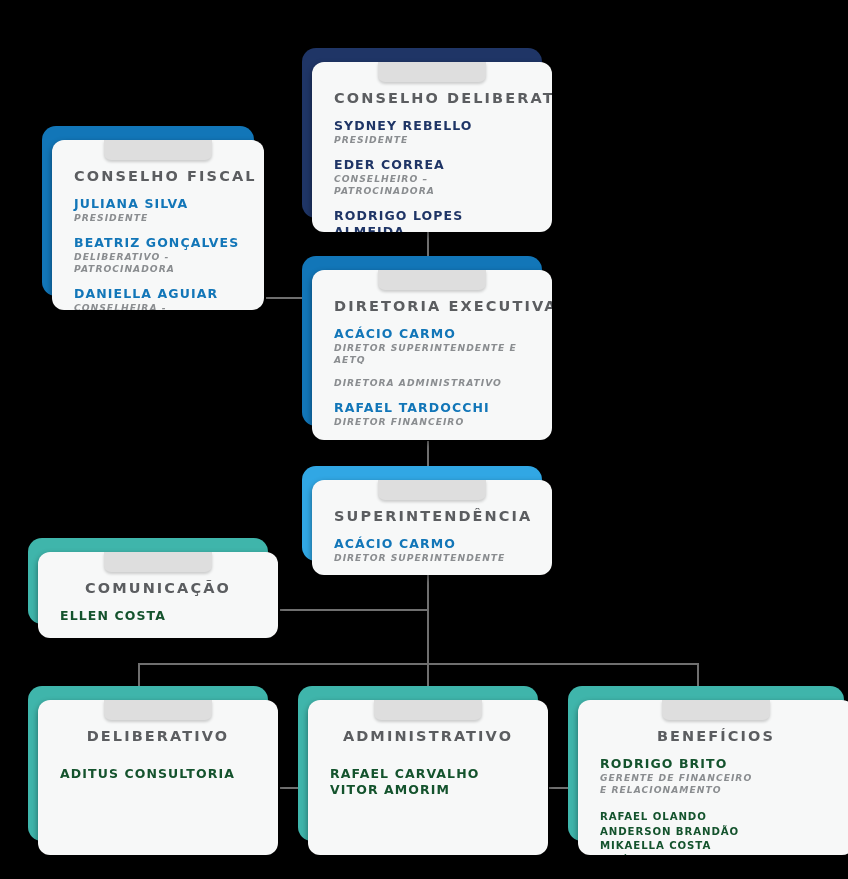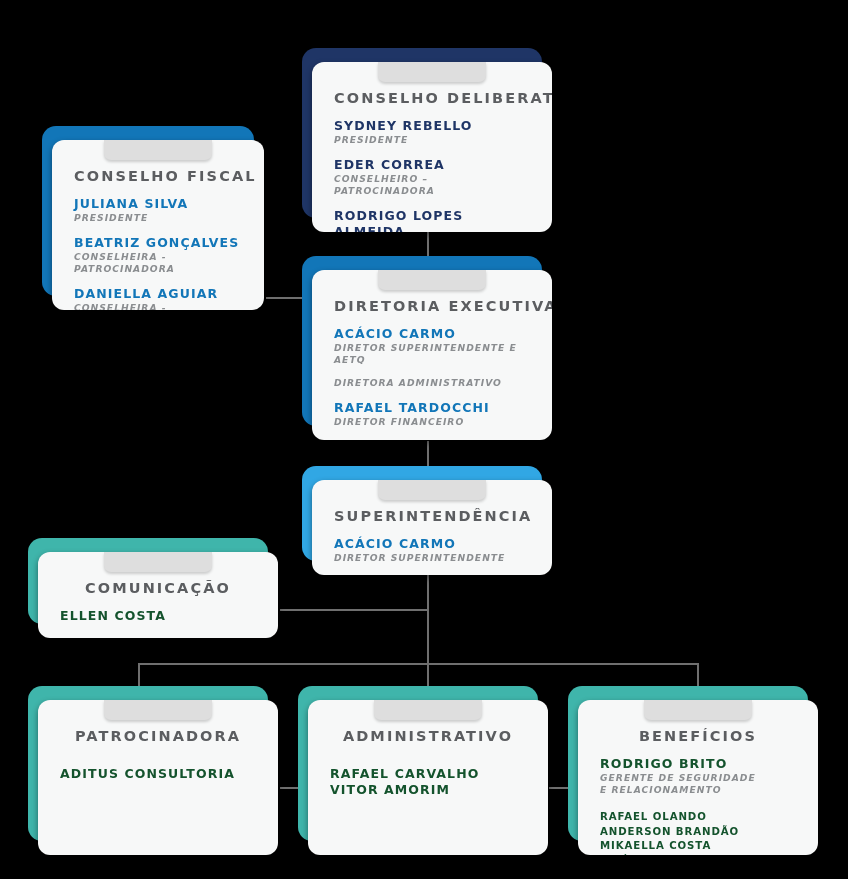--- a/index.html
+++ b/index.html
@@ -126,21 +126,21 @@
     <div class="paper">
       <div class="tab"></div>
       <div class="body">
         <div class="title">CONSELHO FISCAL</div>
         <div class="person">
           <div class="pname">JULIANA SILVA</div>
           <div class="prole">PRESIDENTE</div>
         </div>
         <div class="person">
           <div class="pname">BEATRIZ GONÇALVES</div>
-          <div class="prole">CONSELHEIRA - PATROCINADORA</div>
+          <div class="prole">DELIBERATIVO - PATROCINADORA</div>
         </div>
         <div class="person">
           <div class="pname">DANIELLA AGUIAR</div>
           <div class="prole">CONSELHEIRA - PARTICIPANTES</div>
         </div>
       </div>
     </div>
   </div>
 
   <div class="card blue" style="left:302px;top:256px;width:240px;height:170px;">
@@ -189,21 +189,21 @@
         </div>
       </div>
     </div>
   </div>
 
   <div class="card teal" style="left:28px;top:686px;width:240px;height:155px;">
     <div class="frame"></div>
     <div class="paper">
       <div class="tab"></div>
       <div class="body">
-        <div class="title">PATROCINADORA</div>
+        <div class="title">DELIBERATIVO</div>
         <div class="person" style="margin-top:22px;">
           <div class="pname">ADITUS CONSULTORIA</div>
         </div>
       </div>
     </div>
   </div>
 
   <div class="card teal" style="left:298px;top:686px;width:240px;height:155px;">
     <div class="frame"></div>
     <div class="paper">
@@ -211,29 +211,29 @@
       <div class="body">
         <div class="title">ADMINISTRATIVO</div>
         <div class="person" style="margin-top:22px;">
           <div class="pname">RAFAEL CARVALHO</div>
           <div class="pname">VITOR AMORIM</div>
         </div>
       </div>
     </div>
   </div>
 
-  <div class="card teal" style="left:568px;top:686px;width:240px;height:155px;">
+  <div class="card teal" style="left:568px;top:686px;width:240px;height:155px;padding-left:36px;">
     <div class="frame"></div>
     <div class="paper">
       <div class="tab"></div>
       <div class="body">
         <div class="title">BENEFÍCIOS</div>
         <div class="person">
           <div class="pname">RODRIGO BRITO</div>
-          <div class="prole">GERENTE DE SEGURIDADE</div>
+          <div class="prole">GERENTE DE FINANCEIRO</div>
           <div class="prole">E RELACIONAMENTO</div>
         </div>
         <div class="staff">
           <div class="pname">RAFAEL OLANDO</div>
           <div class="pname">ANDERSON BRANDÃO</div>
           <div class="pname">MIKAELLA COSTA</div>
           <div class="pname">VINÍCIUS JESUS</div>
         </div>
       </div>
     </div>

